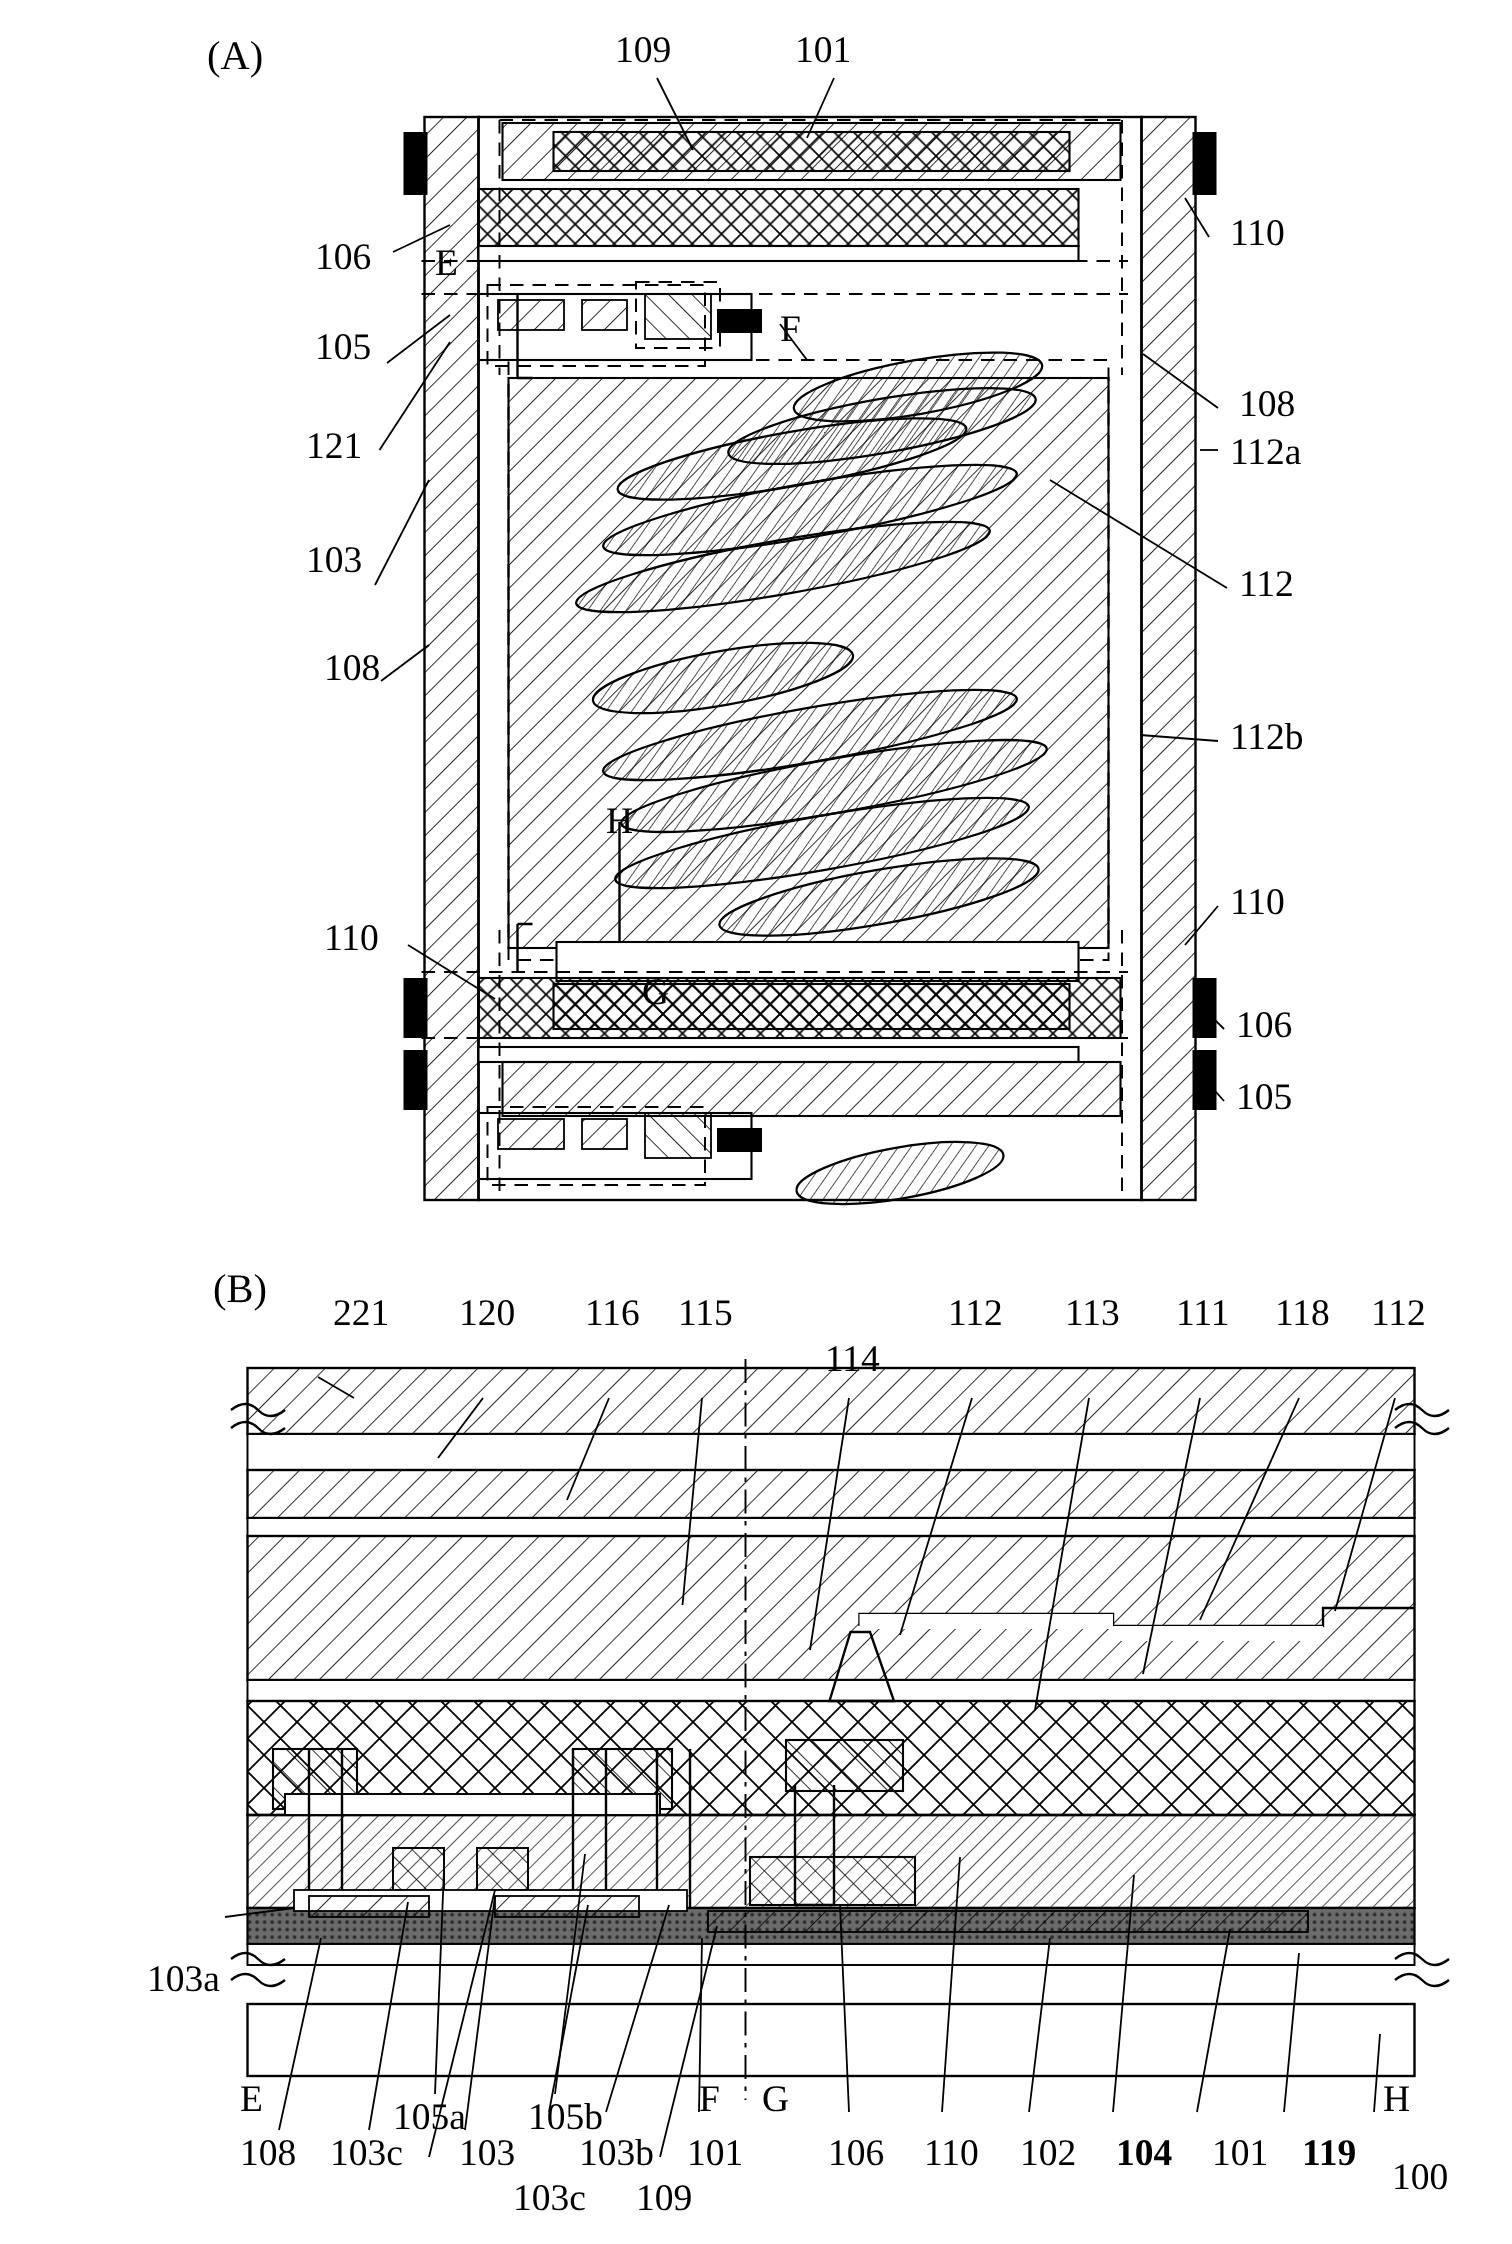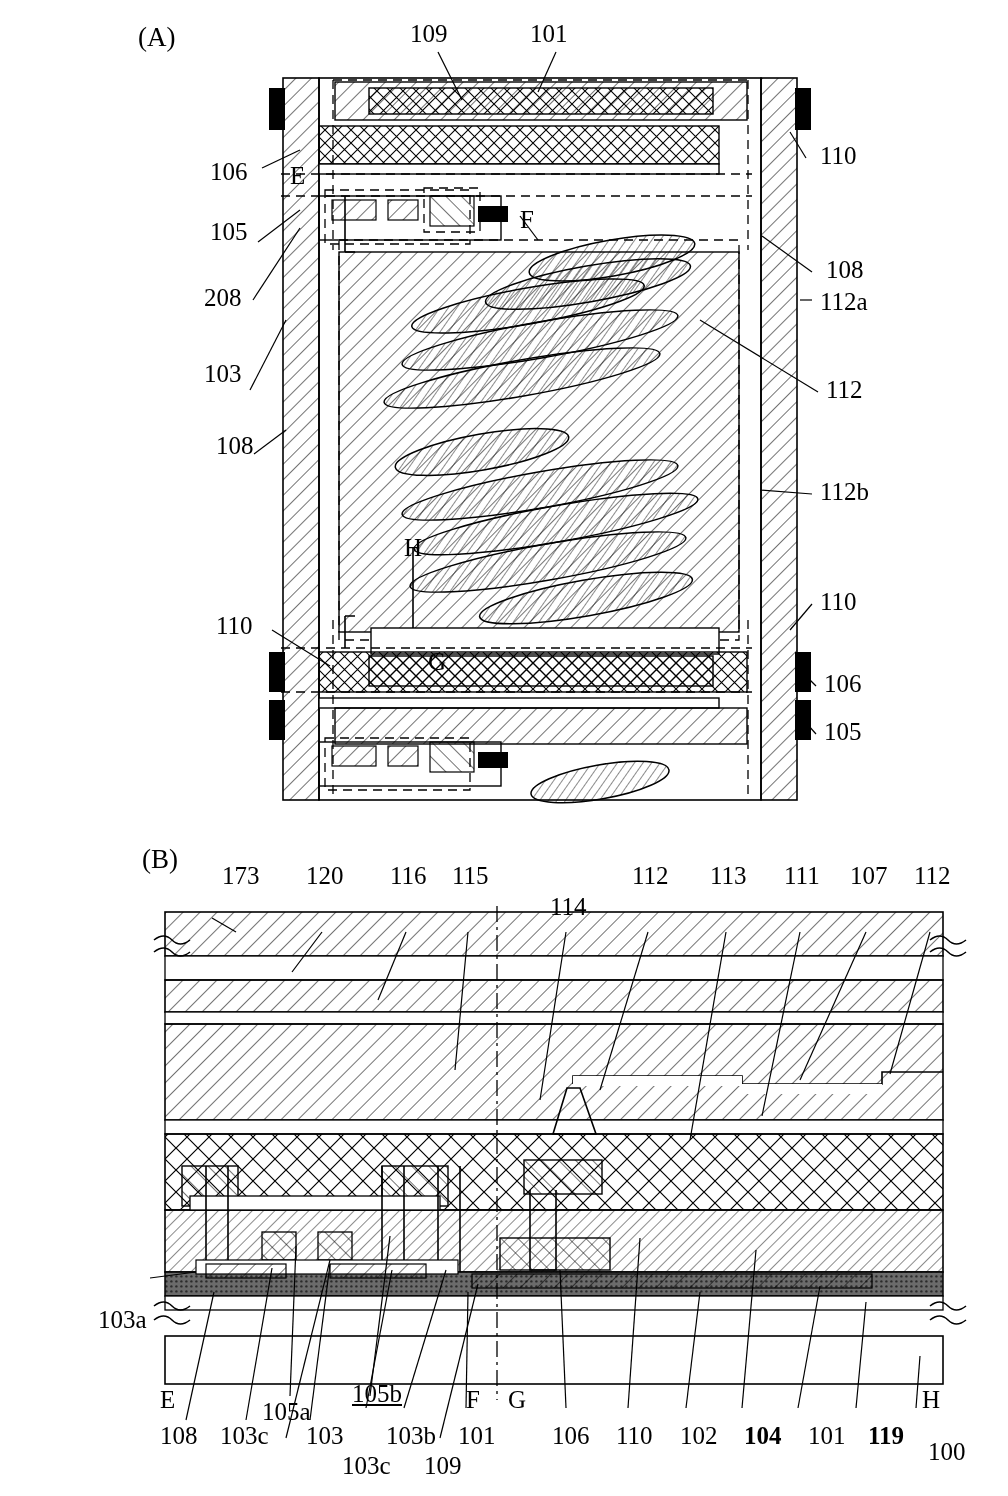--- a/index.html
+++ b/index.html
@@ -124,21 +124,21 @@
     </g>
   </svg>
 
   <div class="panel-tag" style="left:138px;top:22px;">(A)</div>
 
   <div class="lbl" style="left:410px;top:20px;">109</div>
   <div class="lbl" style="left:530px;top:20px;">101</div>
 
   <div class="lbl" style="left:210px;top:158px;">106</div>
   <div class="lbl" style="left:210px;top:218px;">105</div>
-  <div class="lbl" style="left:204px;top:284px;">208</div>
+  <div class="lbl" style="left:204px;top:284px;">121</div>
   <div class="lbl" style="left:204px;top:360px;">103</div>
   <div class="lbl" style="left:216px;top:432px;">108</div>
   <div class="lbl" style="left:216px;top:612px;">110</div>
 
   <div class="lbl" style="left:820px;top:142px;">110</div>
   <div class="lbl" style="left:826px;top:256px;">108</div>
   <div class="lbl" style="left:820px;top:288px;">112a</div>
   <div class="lbl" style="left:826px;top:376px;">112</div>
   <div class="lbl" style="left:820px;top:478px;">112b</div>
   <div class="lbl" style="left:820px;top:588px;">110</div>
@@ -265,29 +265,29 @@
       <path d="M686 568 L700 452"></path>
       <path d="M742 568 L756 410"></path>
       <path d="M798 568 L820 446"></path>
       <path d="M856 568 L866 462"></path>
       <path d="M916 568 L920 516"></path>
     </g>
   </svg>
 
   <div class="panel-tag" style="left:142px;top:4px;">(B)</div>
 
-  <div class="lbl" style="left:222px;top:22px;">173</div>
+  <div class="lbl" style="left:222px;top:22px;">221</div>
   <div class="lbl" style="left:306px;top:22px;">120</div>
   <div class="lbl" style="left:390px;top:22px;">116</div>
   <div class="lbl" style="left:452px;top:22px;text-align:right;">115</div>
   <div class="lbl" style="left:550px;top:22px;margin-top:31px;">114</div>
   <div class="lbl" style="left:632px;top:22px;">112</div>
   <div class="lbl" style="left:710px;top:22px;">113</div>
   <div class="lbl" style="left:784px;top:22px;">111</div>
-  <div class="lbl" style="left:850px;top:22px;">107</div>
+  <div class="lbl" style="left:850px;top:22px;">118</div>
   <div class="lbl" style="left:914px;top:22px;">112</div>
 
   <div class="lbl" style="left:98px;top:442px;margin-top:24px;">103a</div>
 
   <div class="lbl" style="left:160px;top:546px;">E</div>
   <div class="lbl" style="left:466px;top:546px;">F</div>
   <div class="lbl" style="left:508px;top:546px;">G</div>
   <div class="lbl" style="left:922px;top:546px;">H</div>
 
   <div class="lbl" style="left:160px;top:582px;">108</div>
@@ -297,17 +297,17 @@
   <div class="lbl" style="left:458px;top:582px;">101</div>
   <div class="lbl" style="left:552px;top:582px;">106</div>
   <div class="lbl" style="left:616px;top:582px;">110</div>
   <div class="lbl" style="left:680px;top:582px;">102</div>
   <div class="lbl" style="left:744px;top:582px;font-weight:bold;">104</div>
   <div class="lbl" style="left:808px;top:582px;">101</div>
   <div class="lbl" style="left:868px;top:582px;font-weight:bold;">119</div>
   <div class="lbl" style="left:928px;top:598px;">100</div>
 
   <div class="lbl" style="left:262px;top:558px;">105a</div>
-  <div class="lbl" style="left:352px;top:540px;text-decoration:underline;">105b</div>
+  <div class="lbl" style="left:352px;top:558px;">105b</div>
 
   <div class="lbl" style="left:342px;top:612px;">103c</div>
   <div class="lbl" style="left:424px;top:612px;">109</div>
 </div>
 
 </body></html>

